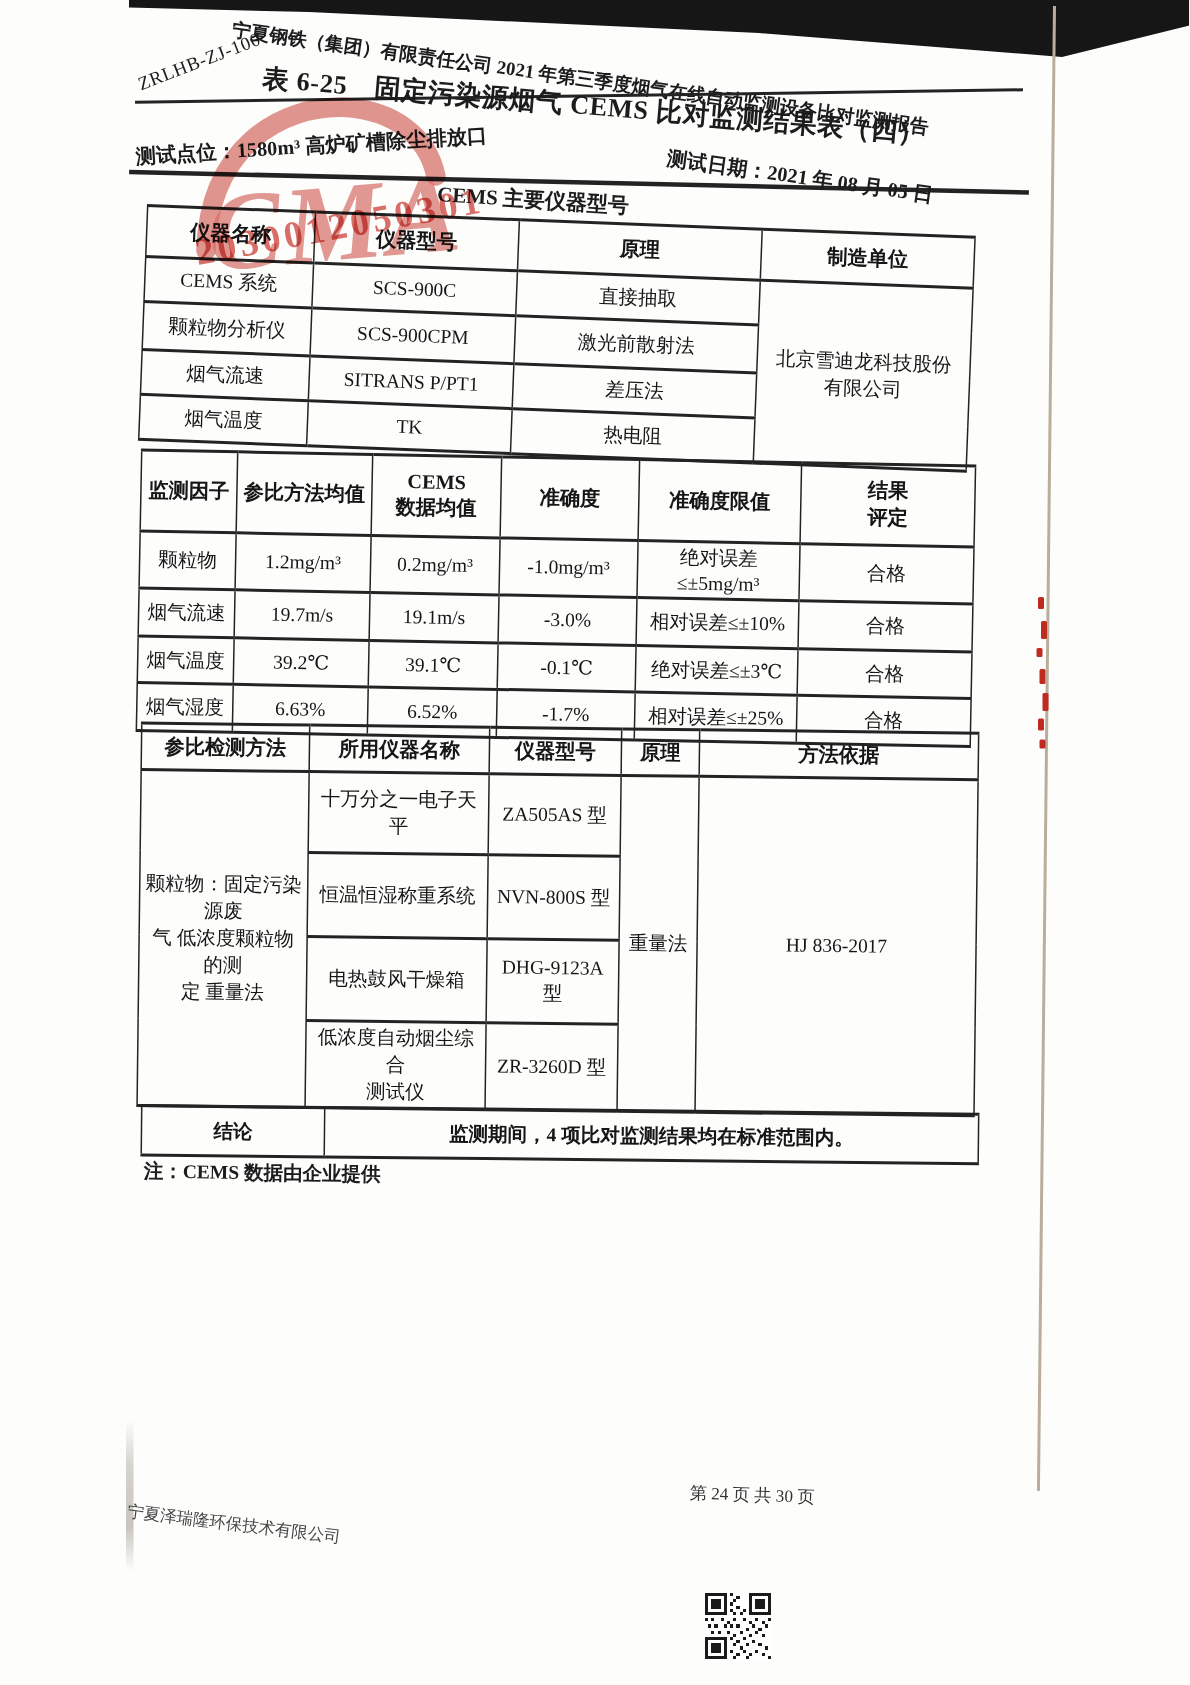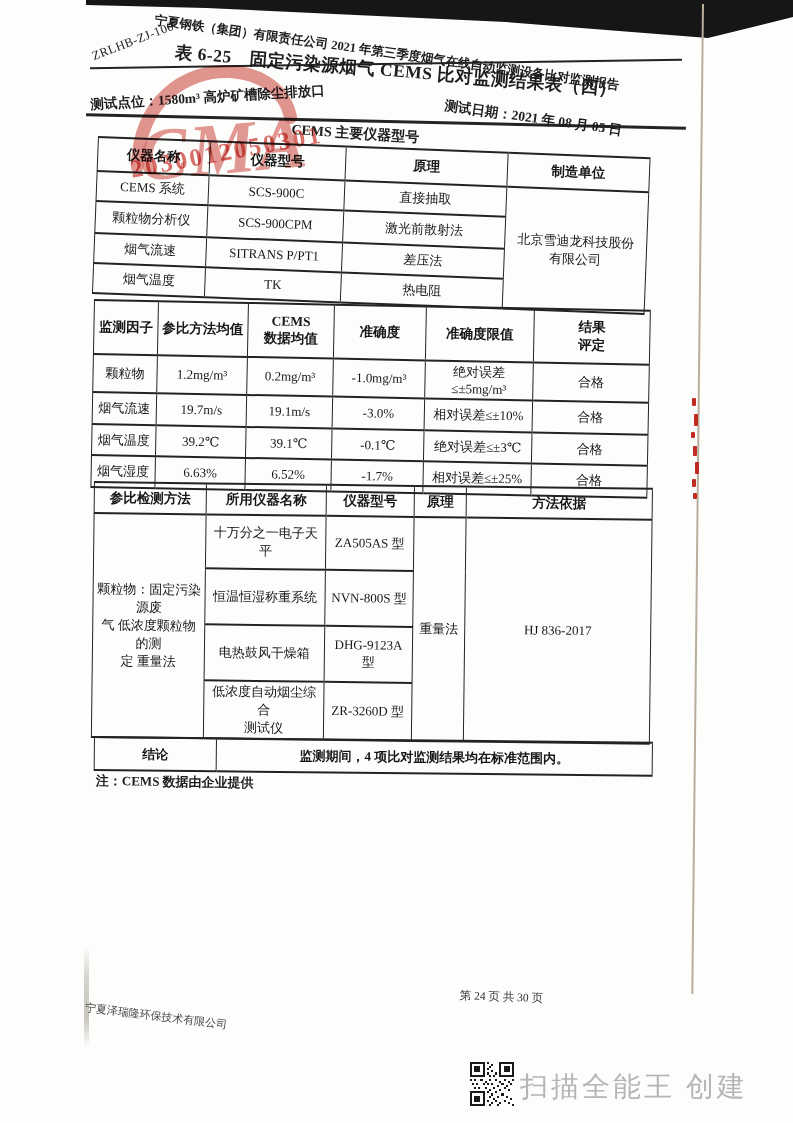--- a/index.html
+++ b/index.html
@@ -313,15 +313,14 @@
         <rect x="10" y="19" width="1" height="1"></rect>
         <rect x="12" y="18" width="1" height="1"></rect>
       <rect x="14" y="19" width="1" height="1"></rect>
         <rect x="16" y="18" width="1" height="1"></rect>
         <rect x="18" y="19" width="1" height="1"></rect>
       <rect x="9" y="20" width="1" height="1"></rect>
         <rect x="13" y="20" width="1" height="1"></rect>
         <rect x="20" y="20" width="1" height="1"></rect>
     </g>
   </svg>
-  <div class="abs watermark-text">扫描全能王 创建</div>
 
 </div>
 
 </body></html>

